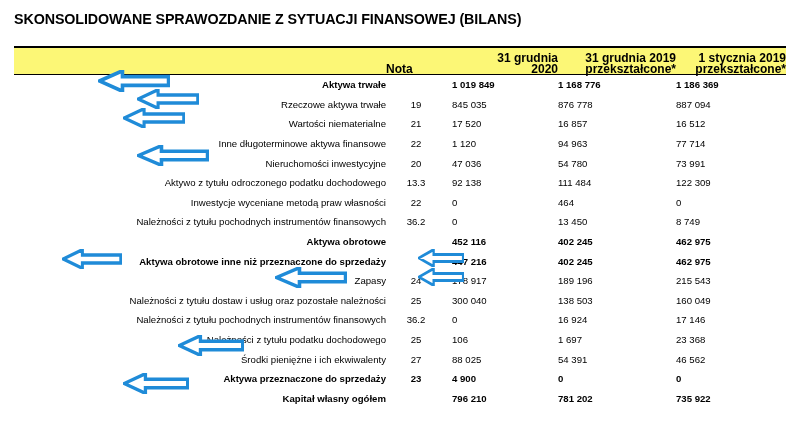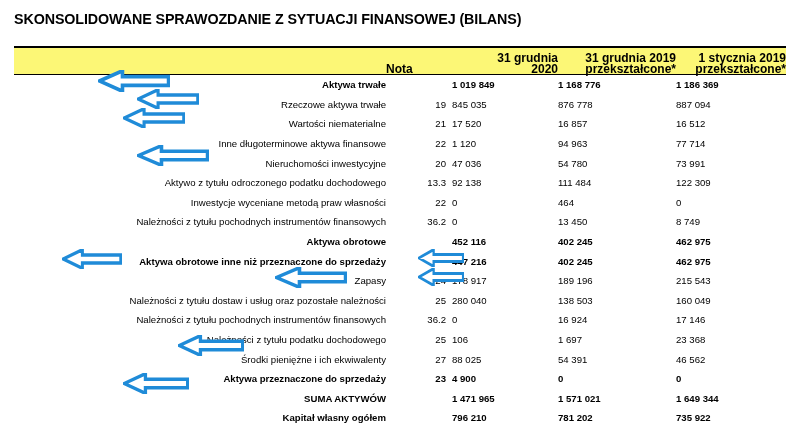--- a/index.html
+++ b/index.html
@@ -77,21 +77,21 @@
     vertical-align: middle;
     font-size: 9.6px;
     line-height: 11px;
   }
   td.label {
     text-align: right;
     padding-left: 1px;
     white-space: nowrap;
   }
   td.note {
-    text-align: right;
+    text-align: center;
     padding-right: 6px;
     white-space: nowrap;
   }
   td.val {
     text-align: left;
     padding-right: 6px;
     white-space: nowrap;
   }
   tr.bold td { font-weight: bold; }
 
@@ -209,21 +209,21 @@
         <tr>
           <td class="label">Zapasy</td>
           <td class="note">24</td>
           <td class="val">178 917</td>
           <td class="val">189 196</td>
           <td class="val">215 543</td>
         </tr>
         <tr>
           <td class="label">Należności z tytułu dostaw i usług oraz pozostałe należności</td>
           <td class="note">25</td>
-          <td class="val">280 040</td>
+          <td class="val">300 040</td>
           <td class="val">138 503</td>
           <td class="val">160 049</td>
         </tr>
         <tr>
           <td class="label">Należności z tytułu pochodnych instrumentów finansowych</td>
           <td class="note">36.2</td>
           <td class="val">0</td>
           <td class="val">16 924</td>
           <td class="val">17 146</td>
         </tr>
@@ -242,27 +242,20 @@
           <td class="val">46 562</td>
         </tr>
         <tr class="bold">
           <td class="label">Aktywa przeznaczone do sprzedaży</td>
           <td class="note">23</td>
           <td class="val">4 900</td>
           <td class="val">0</td>
           <td class="val">0</td>
         </tr>
         <tr class="bold">
-          <td class="label">SUMA AKTYWÓW</td>
-          <td class="note"></td>
-          <td class="val">1 471 965</td>
-          <td class="val">1 571 021</td>
-          <td class="val">1 649 344</td>
-        </tr>
-        <tr class="bold">
           <td class="label">Kapitał własny ogółem</td>
           <td class="note"></td>
           <td class="val">796 210</td>
           <td class="val">781 202</td>
           <td class="val">735 922</td>
         </tr>
       </tbody>
   </table>
 
   <div id="arrow-layer">

